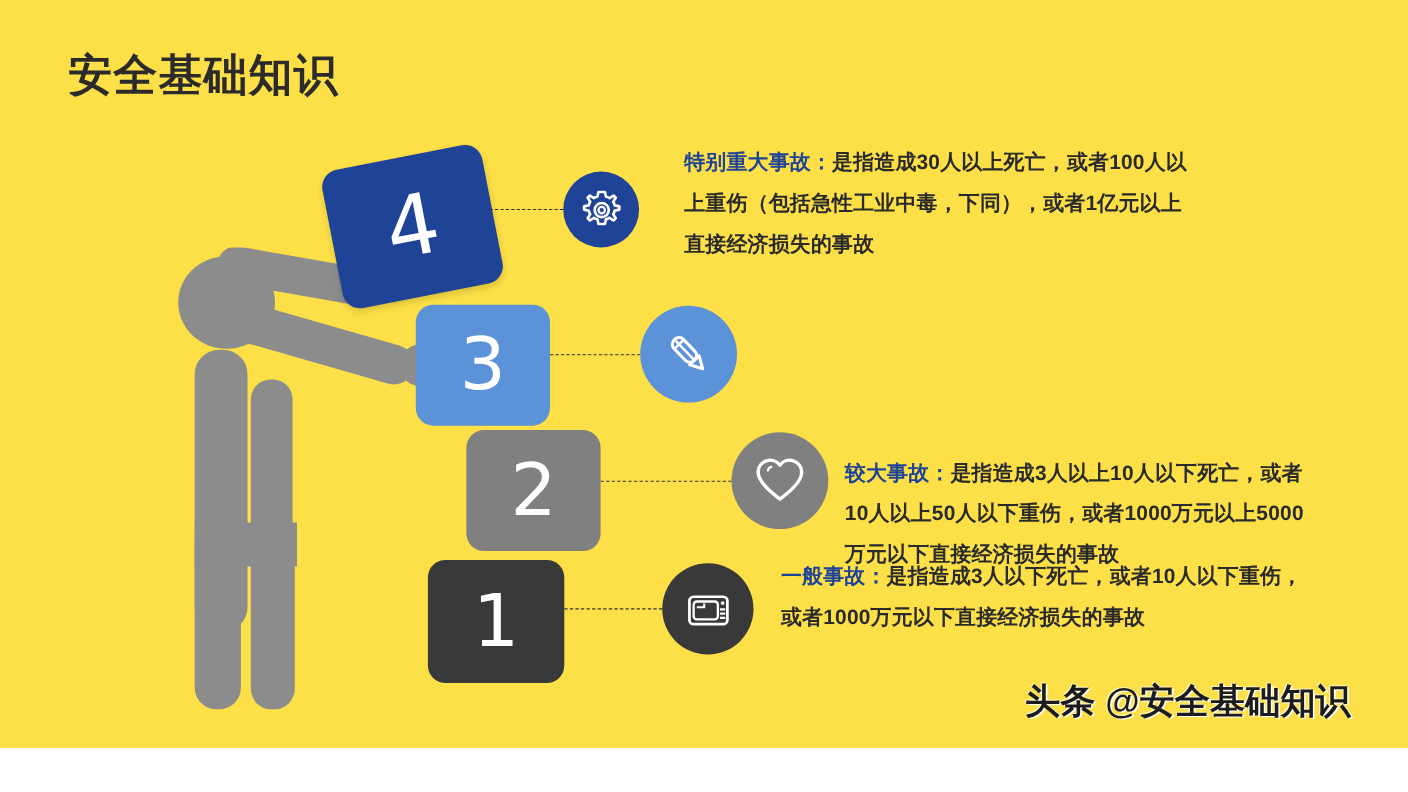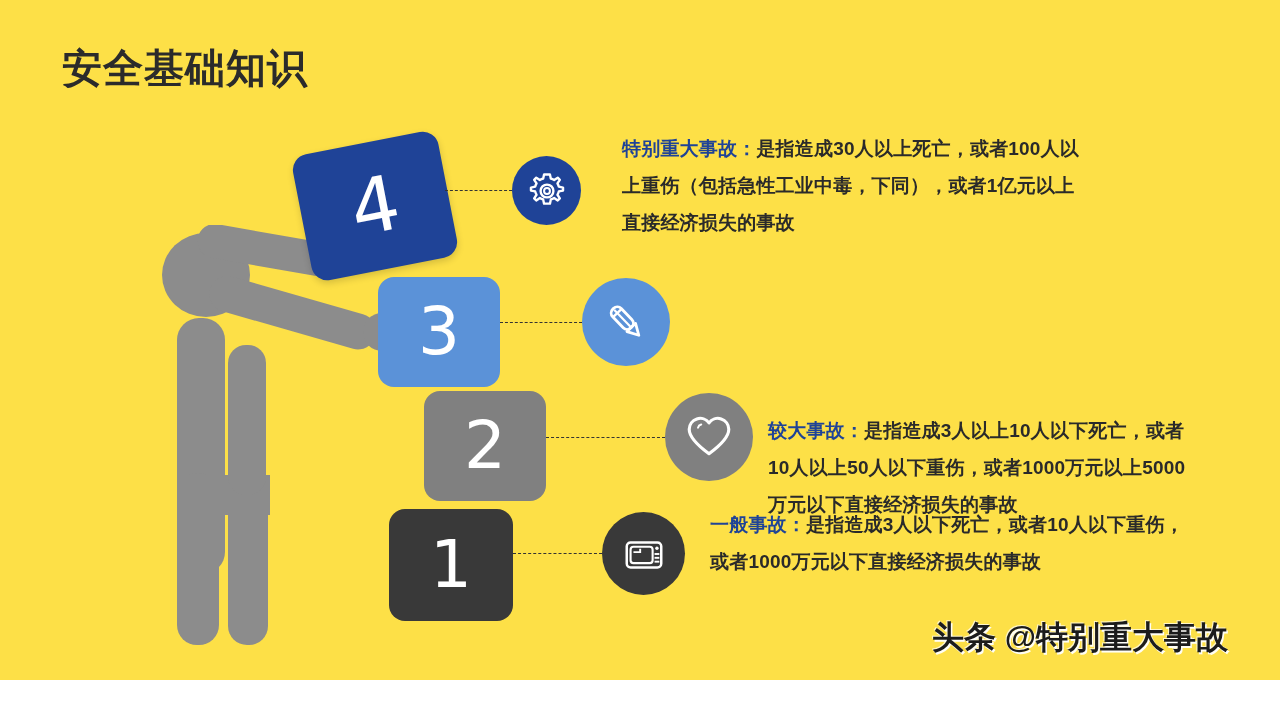--- a/index.html
+++ b/index.html
@@ -226,15 +226,15 @@
   <div class="text-block" id="text-4">
     <span class="lead">特别重大事故：</span><span>是指造成30人以上死亡，或者100人以上重伤（包括急性工业中毒，下同），或者1亿元以上直接经济损失的事故</span>
   </div>
   <div class="text-block" id="text-2">
     <span class="lead">较大事故：</span><span>是指造成3人以上10人以下死亡，或者10人以上50人以下重伤，或者1000万元以上5000万元以下直接经济损失的事故</span>
   </div>
   <div class="text-block" id="text-1">
     <span class="lead">一般事故：</span><span>是指造成3人以下死亡，或者10人以下重伤，或者1000万元以下直接经济损失的事故</span>
   </div>
 
-  <div id="watermark">头条 @特别重大事故</div>
+  <div id="watermark">头条 @安全基础知识</div>
 
 </div>
 
 </body></html>

